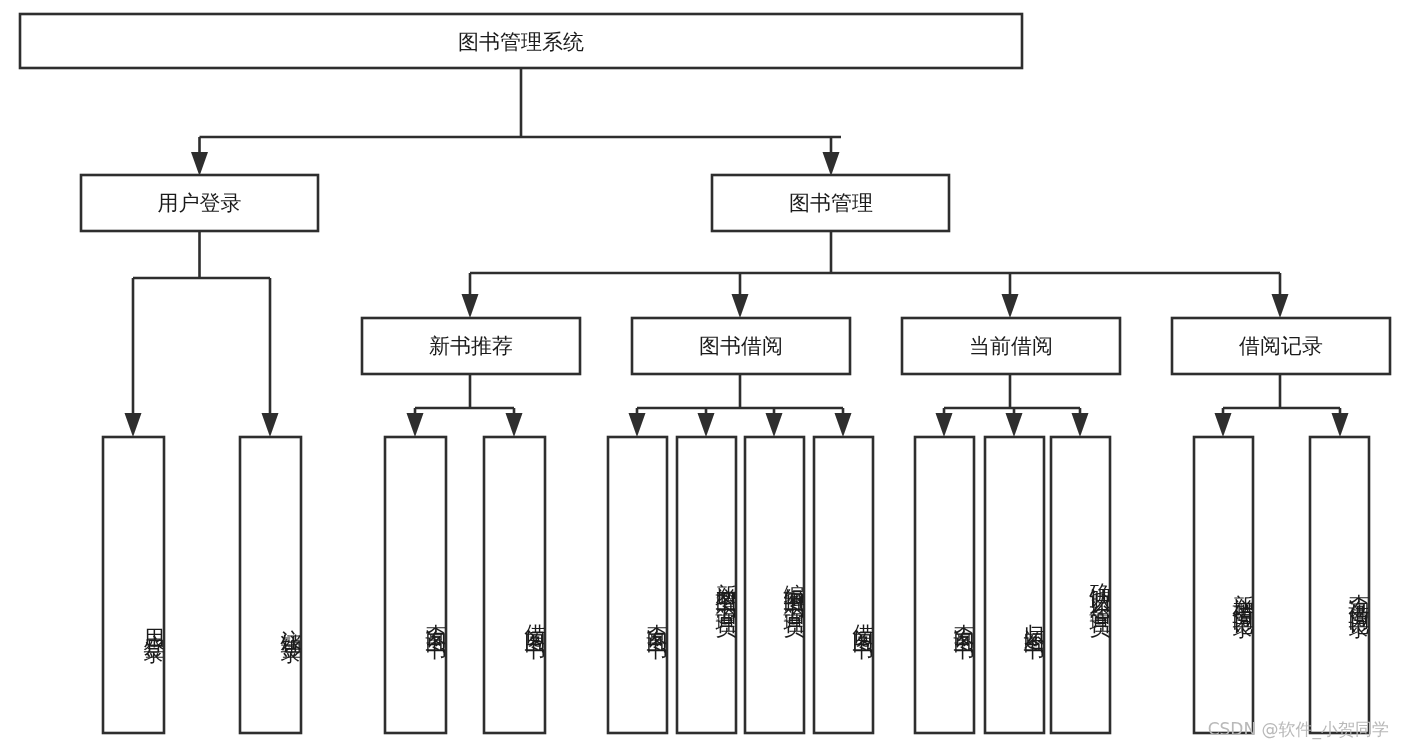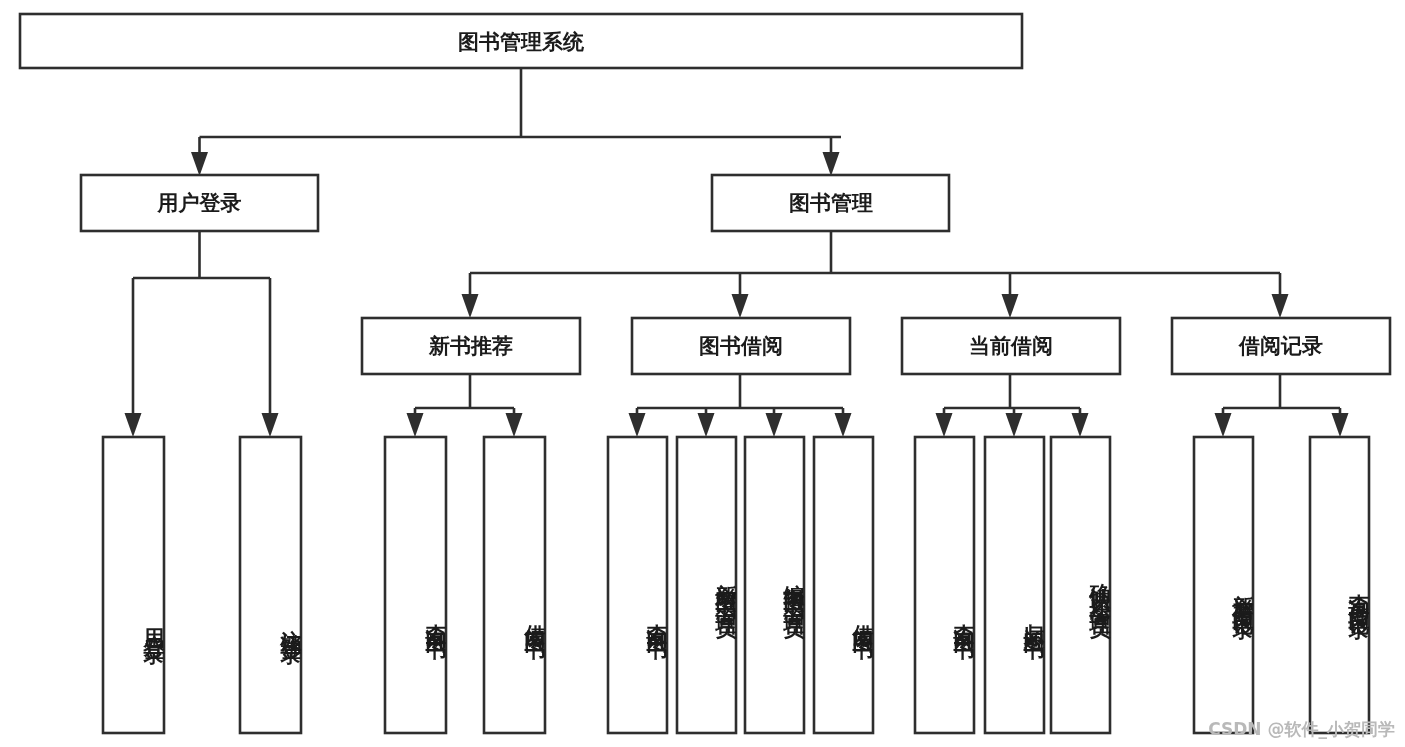--- a/index.html
+++ b/index.html
@@ -13,21 +13,20 @@
     font-family: "DejaVu Sans", "Liberation Sans", sans-serif;
     overflow: hidden;
     position: relative;
   }
   #diagram-root {
     position: absolute;
     left: 0;
     top: 0;
     width: 1405px;
     height: 747px;
-    font-weight: bold;
   }
   svg.flow {
     display: block;
     width: 1405px;
     height: 747px;
   }
   .node-box {
     fill: #ffffff;
     stroke: #2e2e2e;
     stroke-width: 2.6;
@@ -60,21 +59,21 @@
     font-family: "DejaVu Sans", "Liberation Sans", sans-serif;
     font-size: 21px;
     line-height: 1.0;
     color: #1b1b1b;
     letter-spacing: 5px;
     white-space: nowrap;
     pointer-events: none;
   }
   .watermark {
     position: absolute;
-    right: 10px;
+    right: 16px;
     bottom: 6px;
     font-family: "DejaVu Sans", "Liberation Sans", sans-serif;
     font-size: 17px;
     color: #b9b9b9;
     white-space: nowrap;
   }
 </style>
 </head>
 <body>
 

